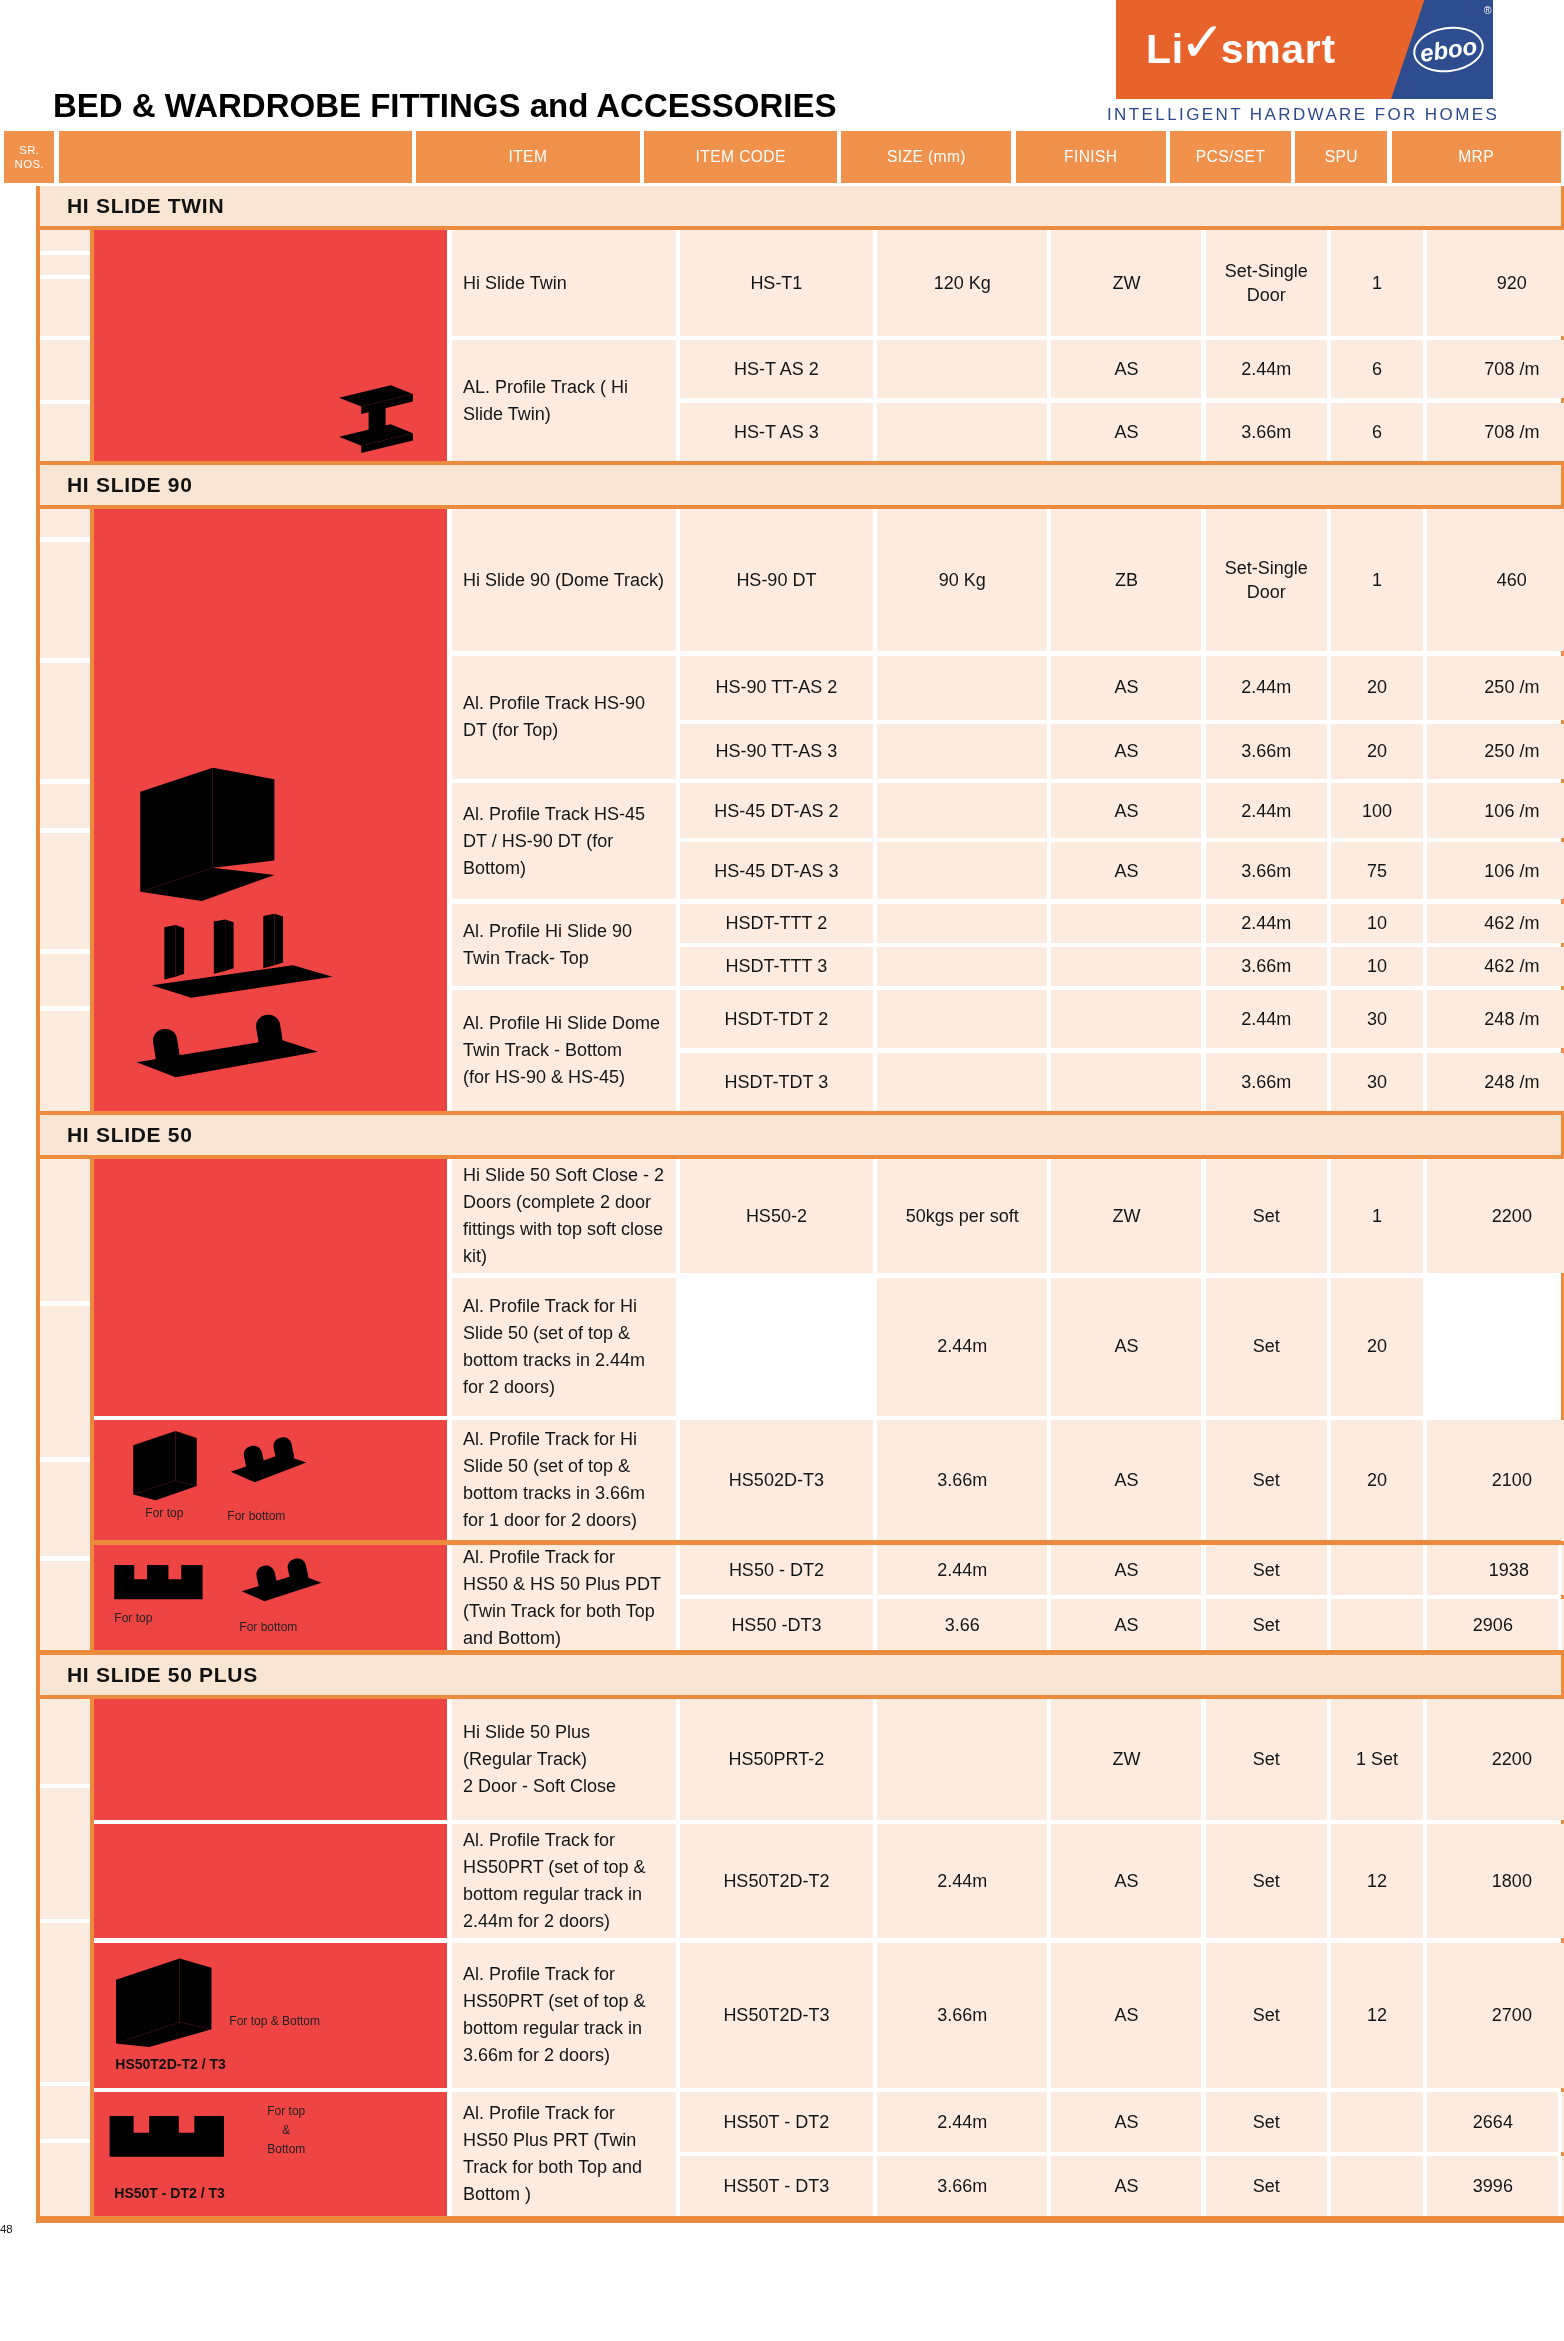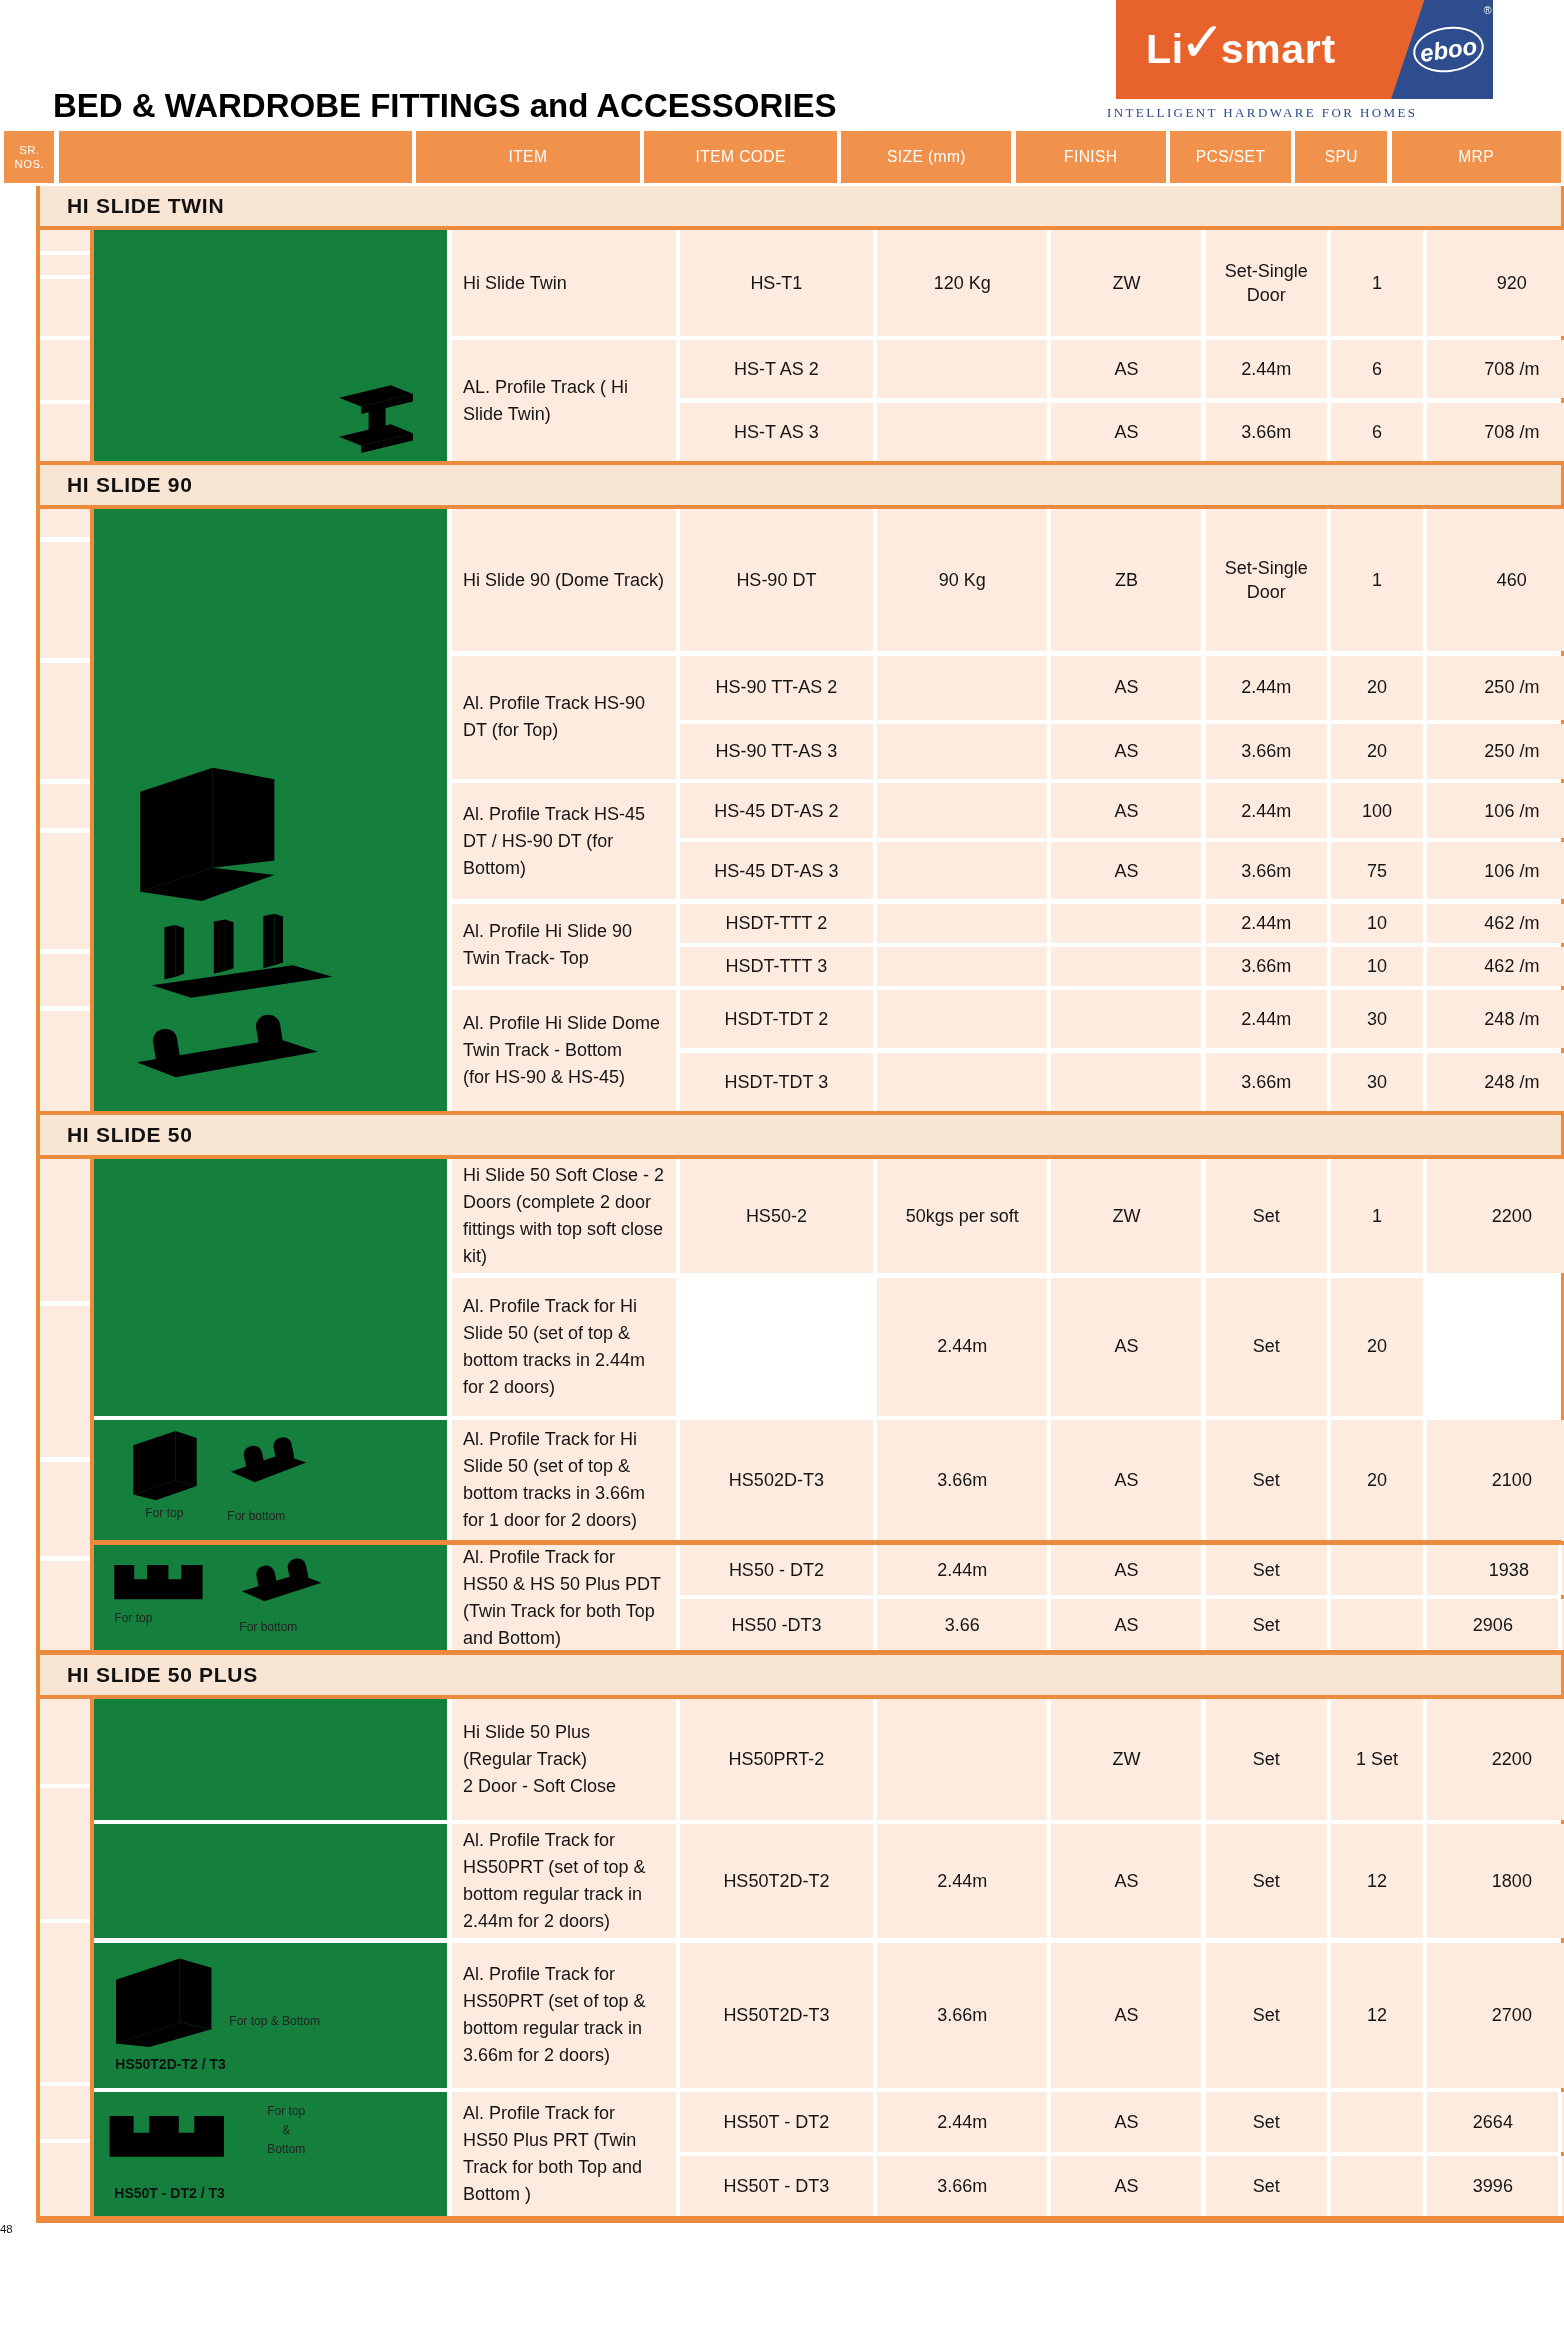--- a/index.html
+++ b/index.html
@@ -18,22 +18,22 @@
   .logo-orange{position:absolute;left:0;top:0;width:319px;height:99px;background:var(--logo-orange);
                clip-path:polygon(0 0,100% 0,87% 100%,0 100%);display:flex;align-items:center;padding-left:30px;}
   .brand{color:#fff;font-size:41px;font-weight:bold;letter-spacing:0.7px;display:flex;align-items:center;}
   .brand .check{font-size:55px;font-weight:400;line-height:1;margin:0 -5.7px 0 -4.3px;transform:translateY(-7px);}
   .logo-blue{position:absolute;left:273px;top:0;width:104px;height:99px;background:var(--logo-blue);
              clip-path:polygon(34% 0,100% 0,100% 100%,2% 100%);}
   .eboo{position:absolute;left:24px;top:27px;width:71px;height:45px;border:2.8px solid #fff;border-radius:50%;
         display:flex;align-items:center;justify-content:center;color:#fff;font-style:italic;font-weight:bold;
         font-size:24px;transform:rotate(-8deg);}
   .reg{position:absolute;right:1.4px;top:4.3px;color:#fff;font-size:10.6px;}
-  .tagline{position:absolute;left:1107px;top:105px;width:387px;font-size:13px;letter-spacing:2.4px;
-           color:var(--tag);white-space:nowrap;font-family:Liberation Serif, serif;}
+  .tagline{position:absolute;left:1107px;top:105px;width:387px;font-size:17px;letter-spacing:2.4px;
+           color:var(--tag);white-space:nowrap;}
 
   
   .thead{display:grid;grid-template-columns:50px 353px 224px 193px 170px 150px 121px 92px 169px;
          gap:4.3px;background:#fff;padding:0 4.3px;height:52px;}
   .hcell{background:var(--hdr);color:#fff;display:flex;align-items:center;justify-content:center;
          text-align:center;font-size:15.6px;letter-spacing:0.4px;}
   .hcell.sr{font-size:11.4px;line-height:1.25;}
   .gap4{height:2.8px;}
   .tbl{border-left:4.3px solid var(--rule);border-right:4.3px solid var(--rule);margin-left:36px;}
   .band{height:40px;background:var(--band);display:flex;align-items:center;padding-left:27px;
@@ -41,21 +41,21 @@
   .rule{height:4.3px;background:var(--rule);}
   .rule-thick{height:6.4px;background:var(--rule);}
   .sec-grid{position:relative;display:grid;gap:4.3px;background:#fff;
             grid-template-columns:50px 353px 224px 193px 170px 150px 121px 92px 169px;}
   .vline{position:absolute;left:50px;top:0;height:100%;width:4.3px;background:var(--rule);z-index:3;}
   .hline-o{position:absolute;left:50px;right:0;height:4.3px;background:var(--rule);z-index:3;}
   .cell{background:var(--cell);display:flex;align-items:center;justify-content:center;
         text-align:center;font-size:18px;line-height:1.35;}
   .cell.pcs{padding:0 12.8px;}
   .cell.left{justify-content:flex-start;text-align:left;padding:7px 11.4px;line-height:1.5;white-space:pre-line;}
-  .cell.white{background:#15803d;position:relative;}
+  .cell.white{background:#ef4444;position:relative;}
   .cell.sr{position:relative;}
   .srl{position:absolute;left:0;right:0;height:4.3px;background:#fff;}
   .cell.split{position:relative;padding-right:38px;}
   .cell.split::after{content:"";position:absolute;right:34px;top:0;bottom:0;width:4.3px;background:#fff;}
 
   
   .ph{position:absolute;overflow:hidden;}
   .cap{position:absolute;font-size:12px;color:#222;}
   .cap-code{position:absolute;font-size:14px;font-weight:bold;color:#111;}
   .cap-stack{position:absolute;font-size:12px;color:#222;text-align:center;line-height:1.6;}

